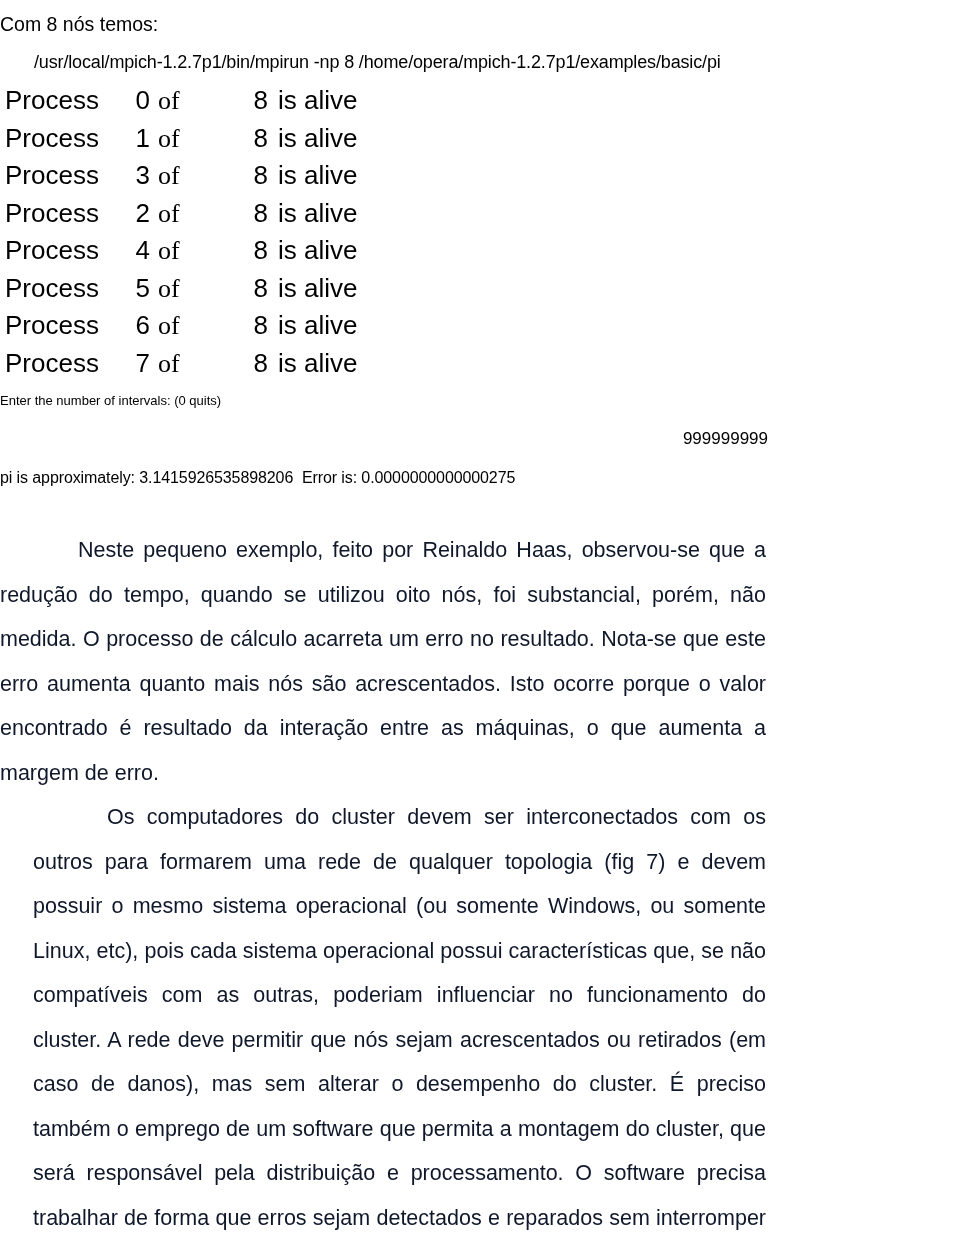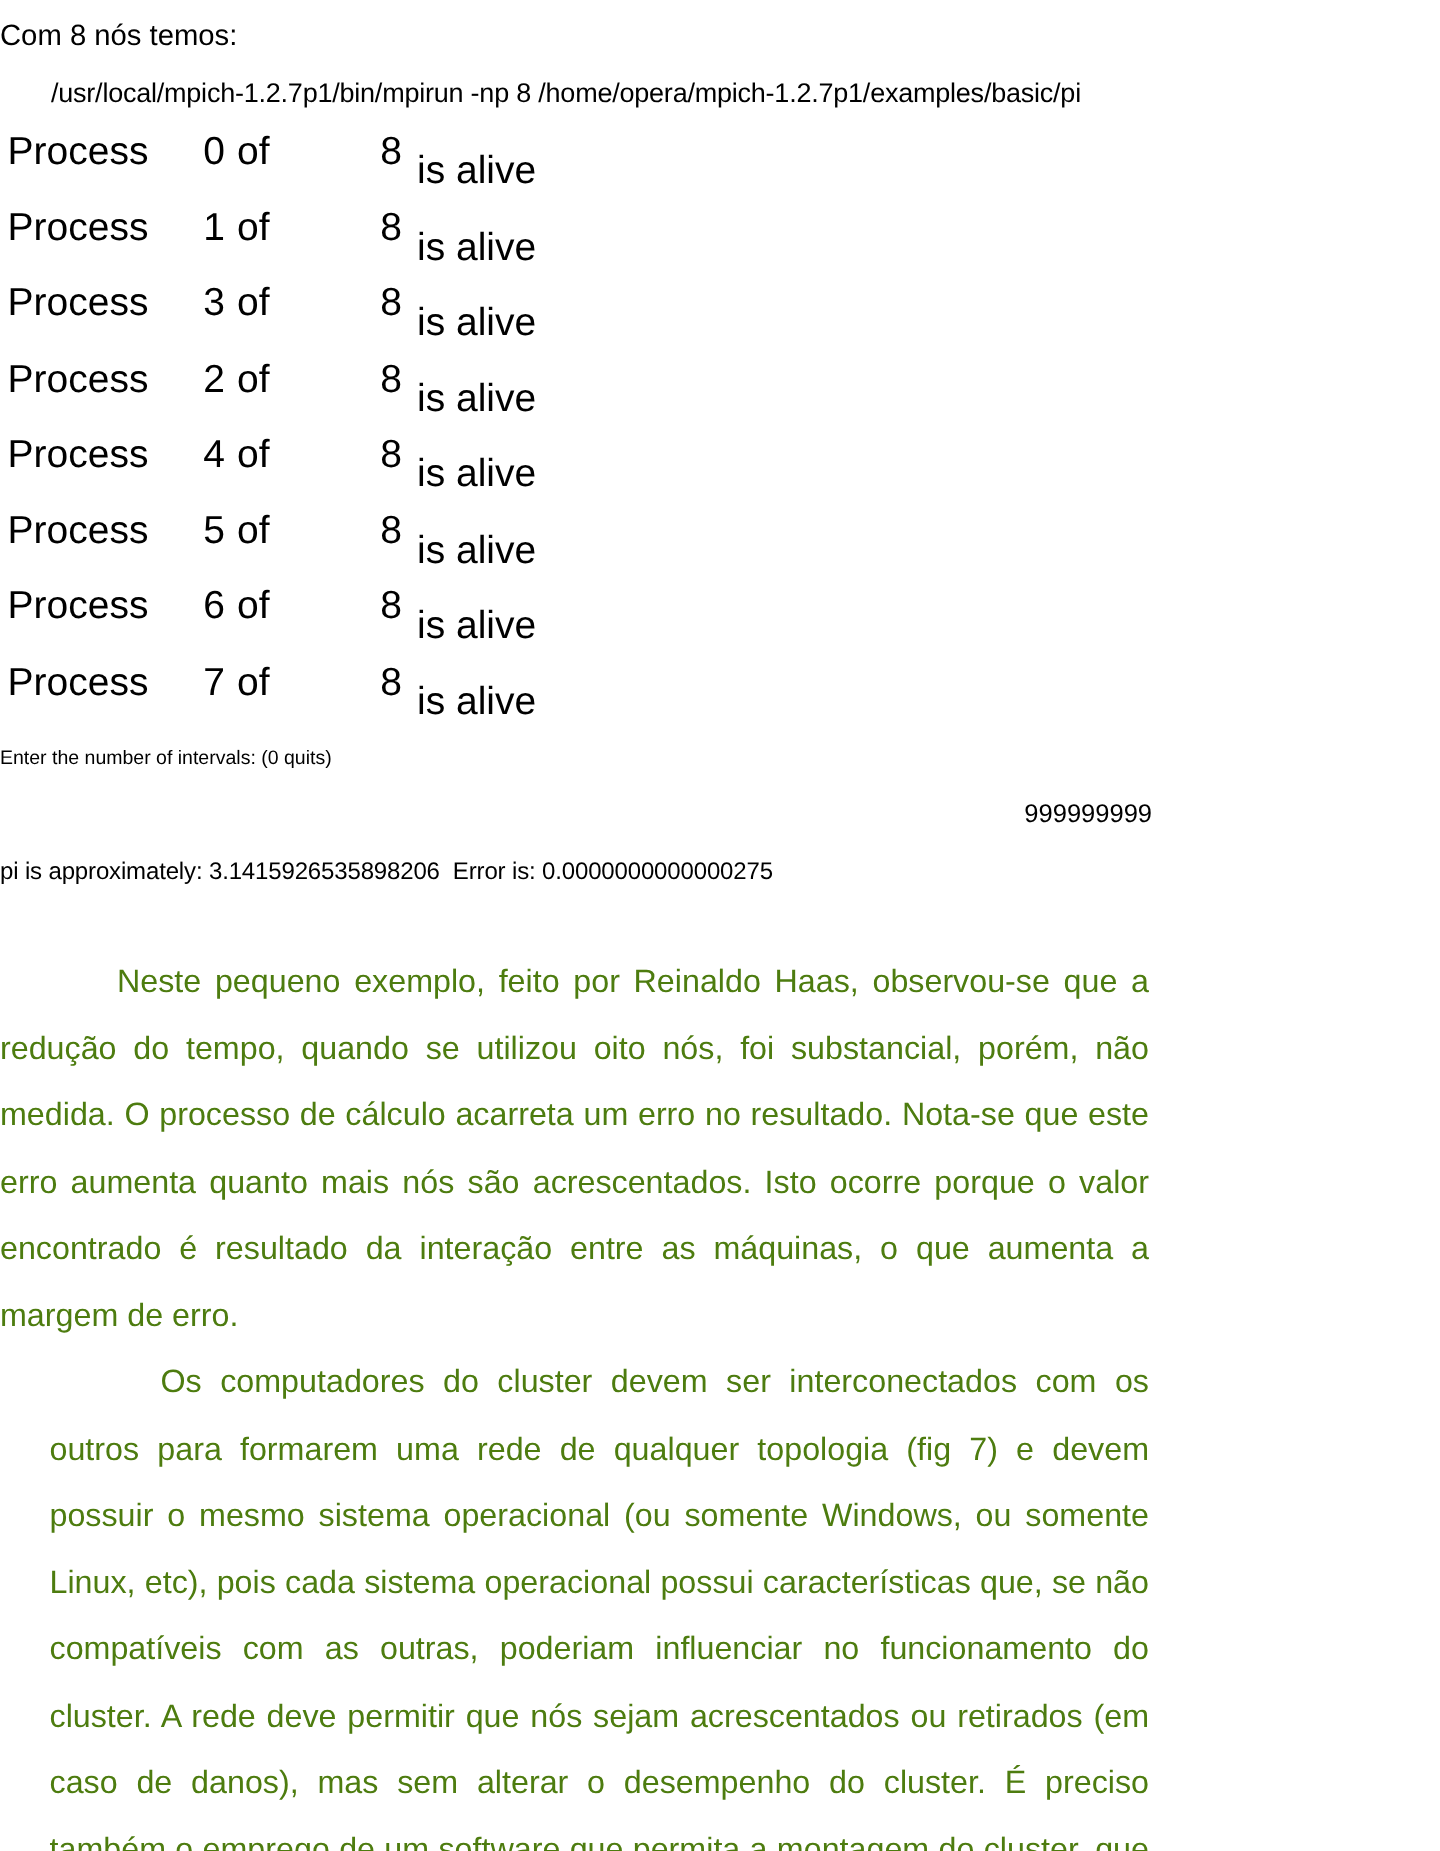--- a/index.html
+++ b/index.html
@@ -46,23 +46,23 @@
 
   
   .proc-row {
     display: flex;
     font-size: 26px;
     line-height: 37.5px;
     padding-left: 5px;
   }
   .proc-row .c-label { width: 113px; flex: 0 0 113px; }
   .proc-row .c-rank  { width: 32px;  flex: 0 0 32px; text-align: right; }
-  .proc-row .c-of    { width: 88px;  flex: 0 0 88px; padding-left: 8px; }
+  .proc-row .c-of    { width: 88px;  flex: 0 0 88px; padding-left: 8px; font-family: Liberation Serif, serif; }
   .proc-row .c-total { width: 22px;  flex: 0 0 22px; text-align: right; }
-  .proc-row .c-state { padding-left: 10px; margin-top: 13px; }
+  .proc-row .c-state { padding-left: 10px; }
 
   .term-prompt {
     font-size: 13px;
     line-height: 38px;
   }
   .term-input {
     font-size: 17px;
     line-height: 38px;
     text-align: right;
   }
@@ -77,21 +77,21 @@
   .body-block {
     margin-top: 30px;
   }
   p.para {
     margin: 0 0 0 0;
     font-size: 21.5px;
     line-height: 44.5px;
     text-align: justify;
     text-justify: inter-word;
     text-indent: 78px;
-    color: #4d7c0f;
+    color: #0f172a;
     padding-right: 2px;
   }
   p.para + p.para {
     margin-top: 0px;
   }
   p.para.tight-indent {
     text-indent: 74px;
     padding-left: 33px;
   }
 </style>

